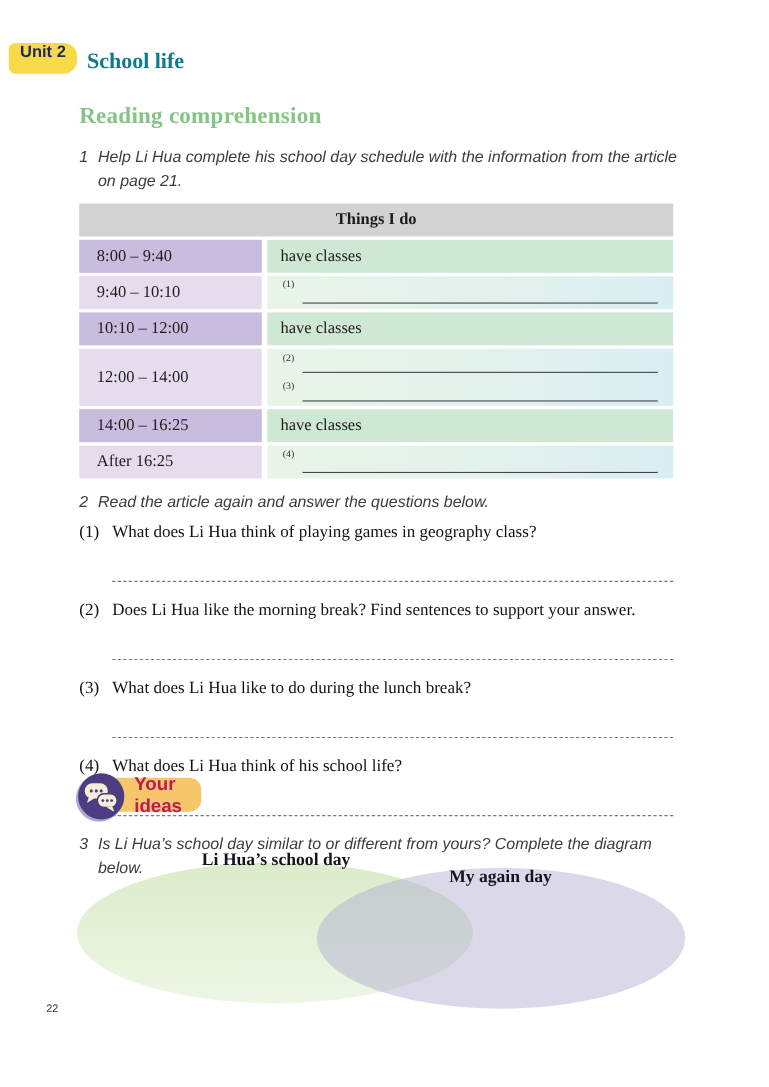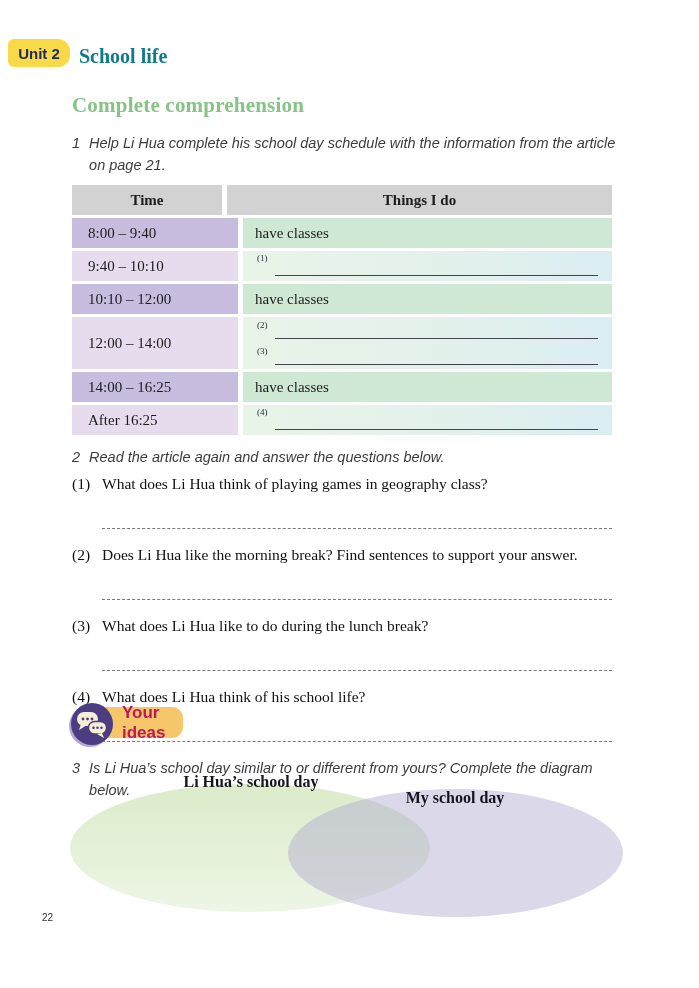--- a/index.html
+++ b/index.html
@@ -5,21 +5,21 @@
   html,body { margin:0; padding:0; background:#ffffff; }
   .page {
     position:relative; width:699px; height:988px; background:#ffffff;
     font-family:"Liberation Serif", serif; color:#1c1c1c; overflow:hidden;
   }
 
   
   .unit-tab {
     position:absolute; left:8px; top:39px; width:62px; height:28px;
     background:#f8d948; border-radius:6px 12px 12px 6px;
-    display:flex; align-items:center; justify-content:center;
+    display:flex; justify-content:center;
     font-family:"Liberation Sans", sans-serif; font-weight:bold;
     font-size:15px; color:#1e2a5e;
   }
   .unit-title {
     position:absolute; left:79px; top:45px;
     font-family:Liberation Serif, serif; font-weight:bold;
     font-size:20px; color:#0d7b8a;
   }
 
   
@@ -103,30 +103,29 @@
 </head>
 <body>
 
 <div class="page">
 
   <div class="unit-tab">
     <span>Unit 2</span>
   </div>
   <div class="unit-title">School life</div>
 
-  <div class="section-title">Complete comprehension</div>
+  <div class="section-title">Reading comprehension</div>
 
   <div class="task task1">
     <span class="task-num">1</span>
     <span>Help Li Hua complete his school day schedule with the information from the article on page 21.</span>
   </div>
 
   <div class="sched">
     <div class="srow srow-header">
-      <div class="cell-time">Time</div>
       <div class="cell-things">Things I do</div>
     </div>
 
     <div class="srow srow-single row-filled">
       <div class="cell-time">8:00 – 9:40</div>
       <div class="cell-things">have classes</div>
     </div>
 
     <div class="srow srow-single row-blank">
       <div class="cell-time">9:40 – 10:10</div>
@@ -230,17 +229,17 @@
   </div>
 
   <div class="task task3">
     <span class="task-num">3</span>
     <span>Is Li Hua’s school day similar to or different from yours? Complete the diagram below.</span>
   </div>
 
   <div class="venn-ellipse venn-left"></div>
   <div class="venn-ellipse venn-right"></div>
   <div class="venn-label venn-label-left">Li Hua’s school day</div>
-  <div class="venn-label venn-label-right">My school day</div>
+  <div class="venn-label venn-label-right">My again day</div>
 
   <div class="page-number">22</div>
 
 </div>
 
 </body></html>

